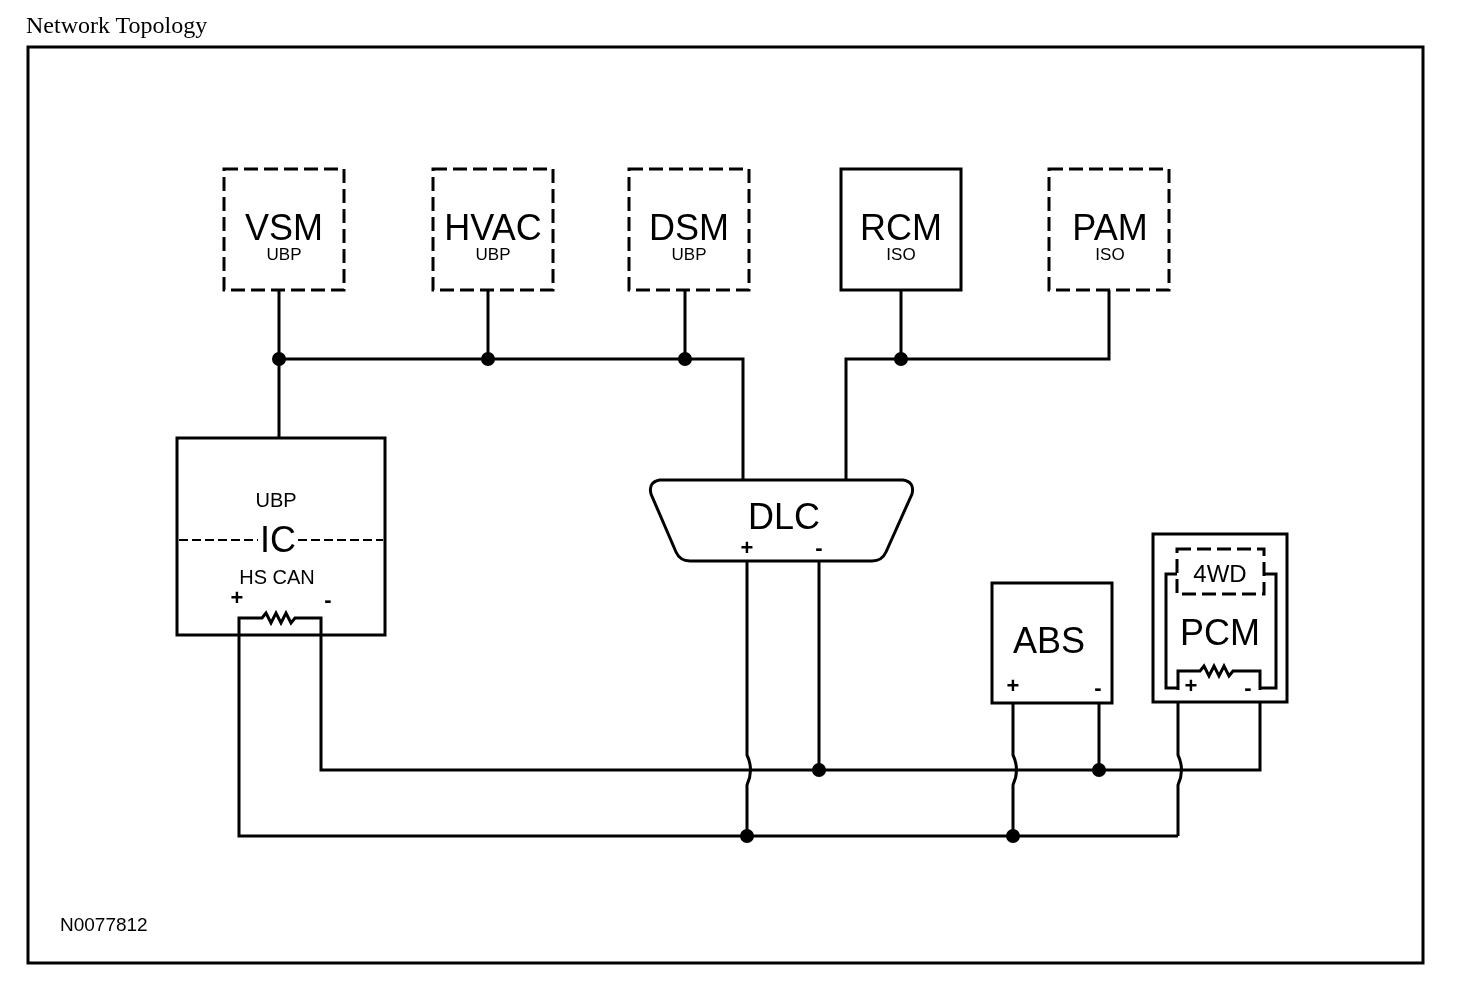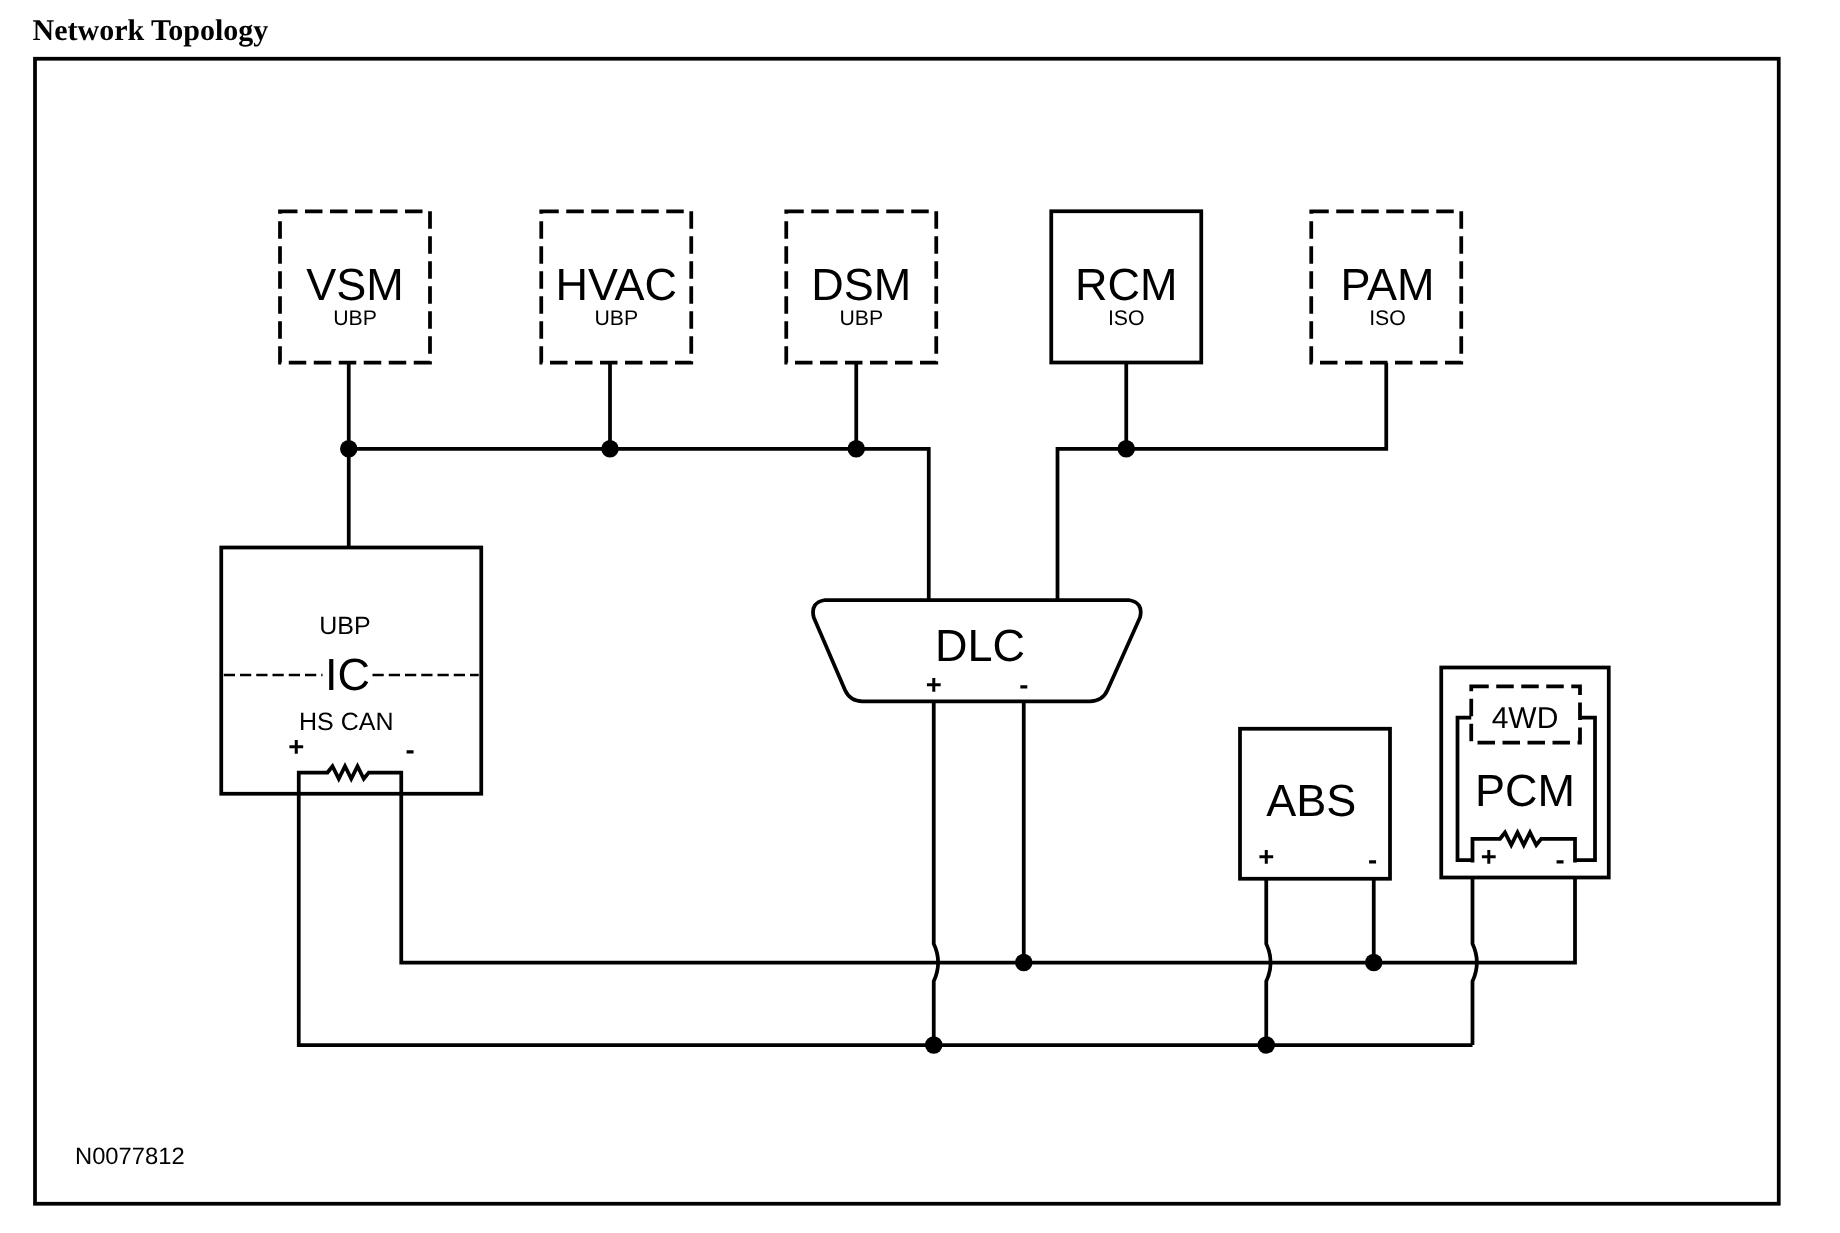--- a/index.html
+++ b/index.html
@@ -1,20 +1,20 @@
 <!DOCTYPE html>
 <html><head>
   <meta charset="utf-8">
   <style>
     html, body { margin: 0; padding: 0; background: #ffffff; }
     body { width: 1472px; height: 986px; position: relative; overflow: hidden; }
     .title {
       position: absolute; left: 26px; top: 12px;
       font-family: "Liberation Serif", "DejaVu Serif", serif;
-      font-weight: bold; font-size: 24px; color: #000;
+      font-weight: normal; font-size: 24px; color: #000;
     }
     svg { position: absolute; left: 0; top: 0; }
     .mod-label { font-family: "Liberation Sans", "DejaVu Sans", sans-serif; fill: #000; }
     .big { font-size: 36px; }
     .small { font-size: 17px; }
     .med { font-size: 20px; }
     .sign { font-size: 22px; font-weight: bold; }
     .figid { font-family: "Liberation Sans", "DejaVu Sans", sans-serif; font-size: 19px; fill: #000; }
     .wire { stroke: #000; stroke-width: 3; fill: none; }
     .box { stroke: #000; stroke-width: 3; fill: #fff; }

